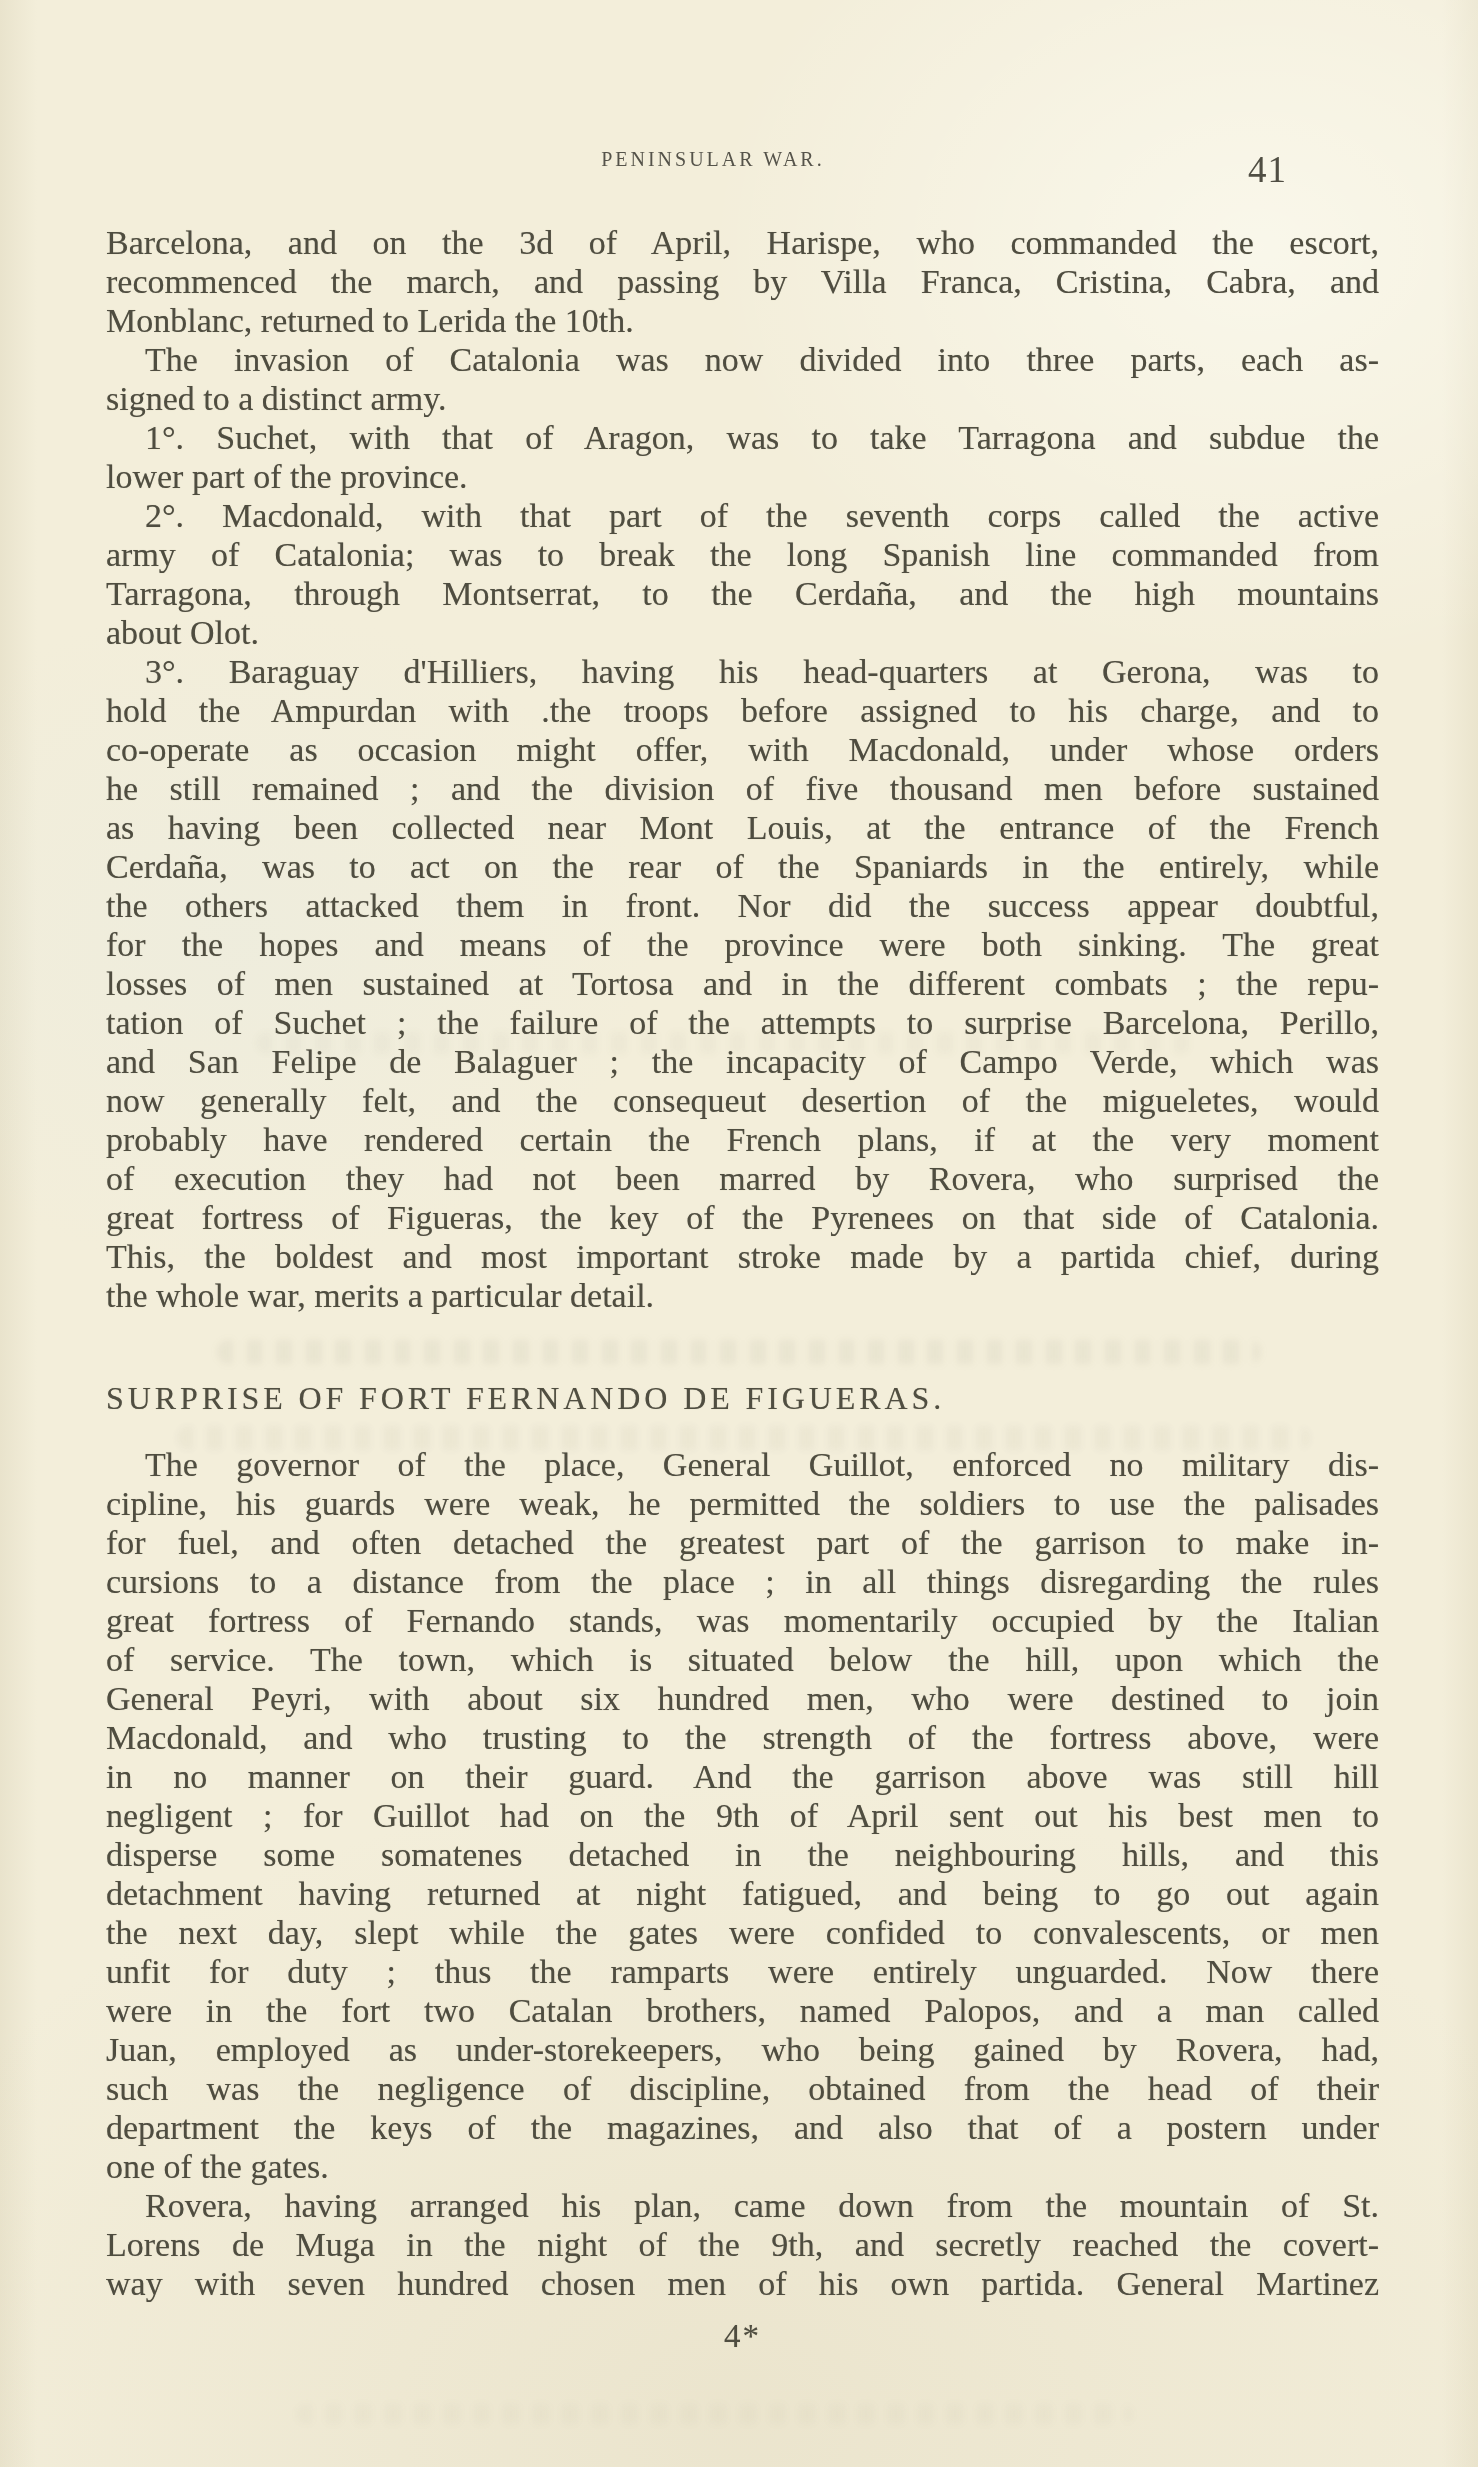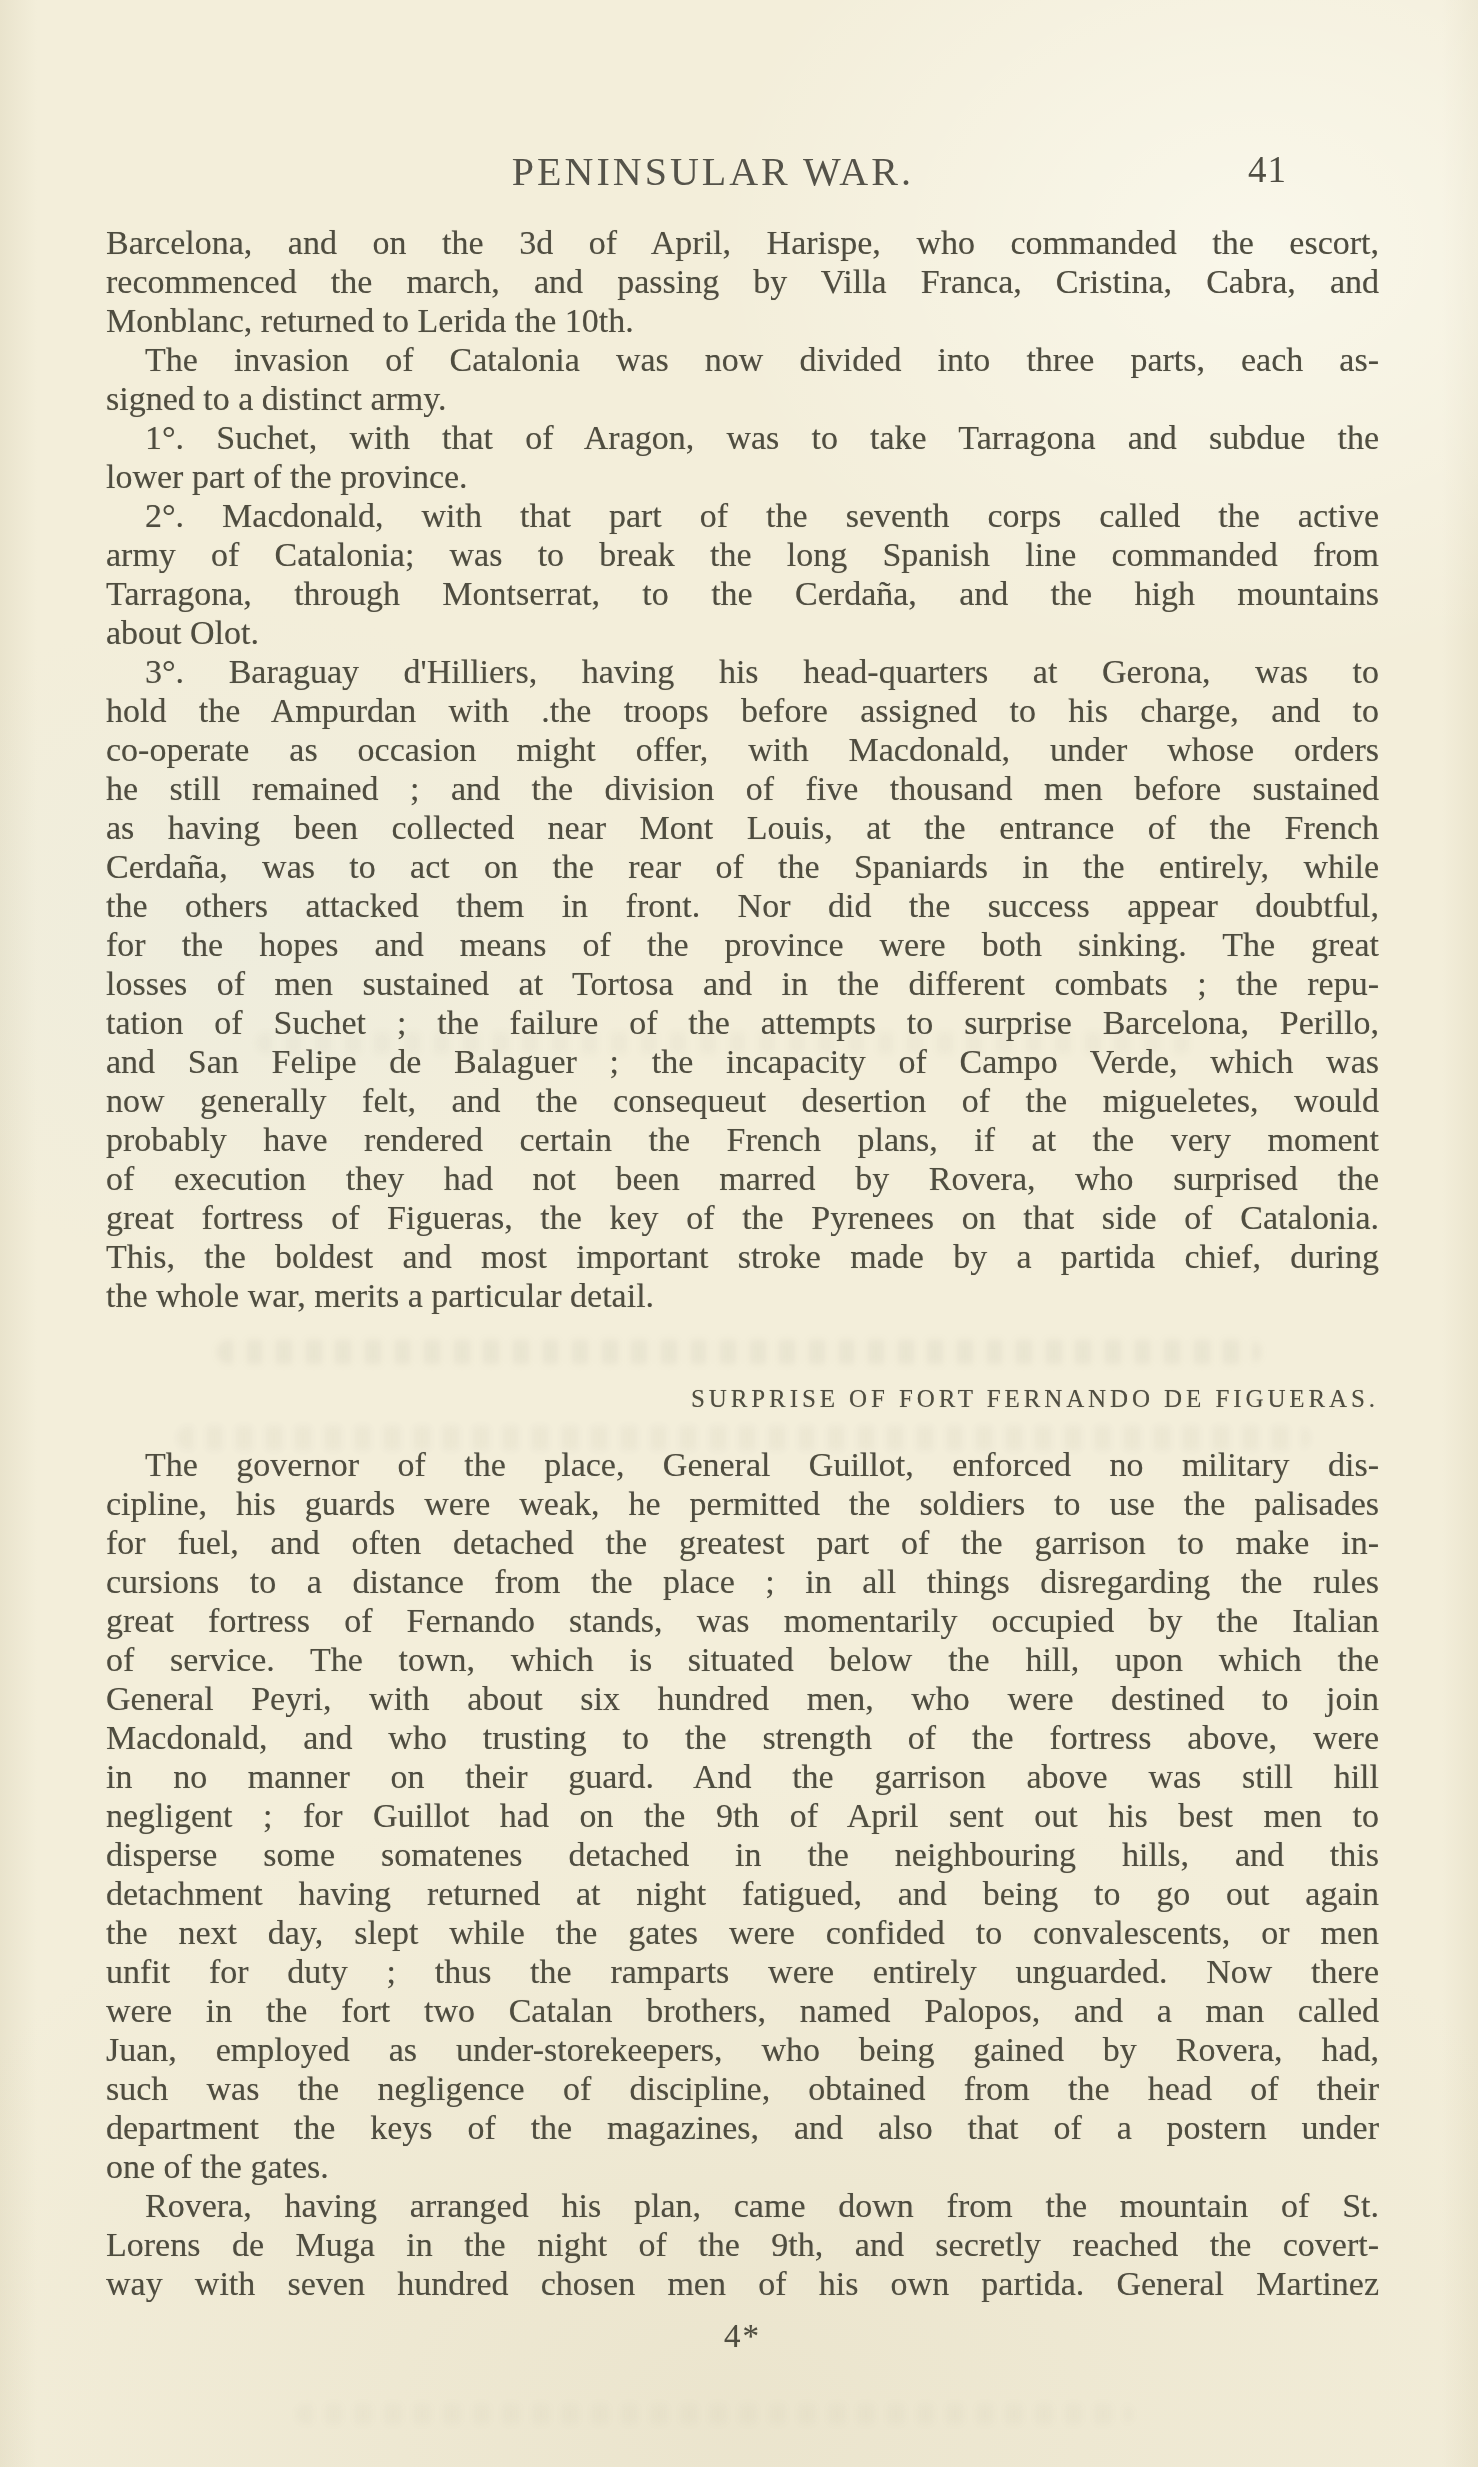--- a/index.html
+++ b/index.html
@@ -25,21 +25,21 @@
     border-radius:11.8px;
     background:repeating-linear-gradient(90deg, rgba(112,112,88,0.07) 0 15.8px, rgba(112,112,88,0.0) 15.8px 29.6px);
   }
   .page-header {
     position:absolute; top:148px; left:106px; width:1273px;
     color:#55534a;
   }
   .header-title {
     display:block; text-align:center;
     position:relative; left:-29.6px;
-    font-size:40px; letter-spacing:3px;
+    font-size:20px; letter-spacing:3px;
     color:#55534a;
   }
   .page-number {
     position:absolute; left:1142px; top:0px;
     font-size:37px; letter-spacing:1px; color:#504e43;
   }
   .body-text {
     position:absolute; top:223px; left:106px; width:1273px;
     color:#4f4d40;
     font-size:34px;
@@ -53,22 +53,22 @@
   }
   .line::after {
     content:""; display:inline-block; width:100%; height:0; line-height:0;
   }
   .line.short { text-align:left; }
   .line.short::after { content:none; }
   .line.indent { text-indent:39px; }
   .section-heading {
     height:41px; line-height:41px;
     margin-top:63px; margin-bottom:25.6px;
-    text-align:right;
-    font-size:25px; letter-spacing:3.9px;
+    text-align:left;
+    font-size:32px; letter-spacing:3.9px;
     color:#504e41;
     overflow:hidden;
   }
   .footer-signature {
     margin-top:15.8px;
     text-align:center;
     font-size:33px; letter-spacing:2px;
     color:#4f4d40;
   }
 </style>

